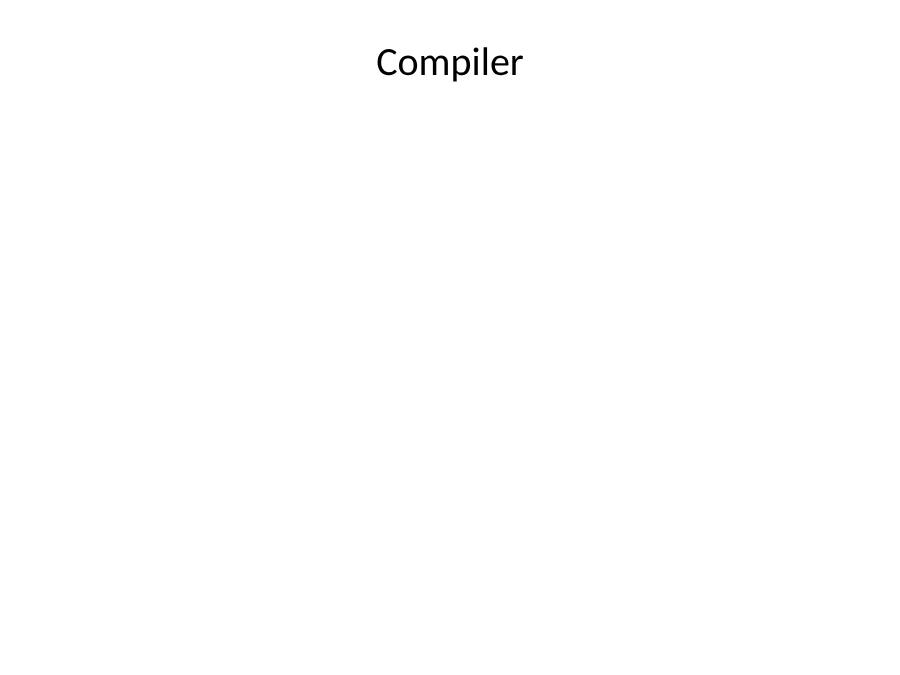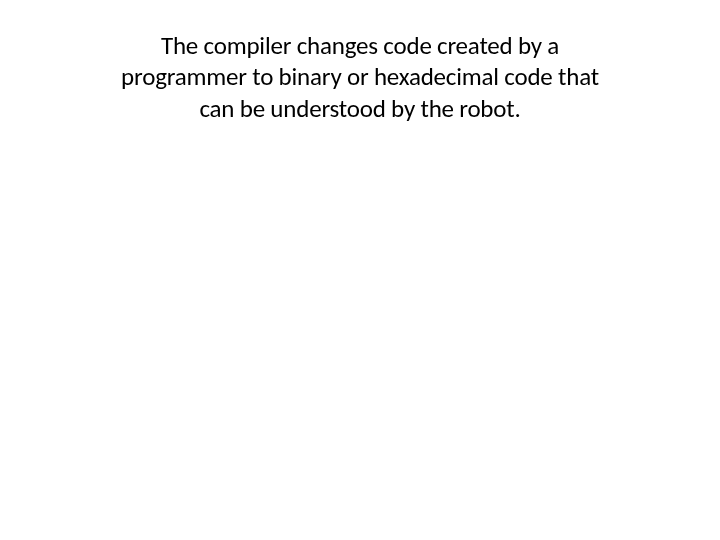--- a/index.html
+++ b/index.html
@@ -34,14 +34,14 @@
       line-height: 1.25;
       max-width: 480px;
       margin: 0 auto;
       letter-spacing: -0.2px;
     }
   </style>
 </head>
 <body>
 
 <div class="slide">
-  <p class="body-text">The compiler changes code created by a programmer to binary or hexadecimal code that can be understood by the robot.</p>
+  <h1 class="title">Compiler</h1>
 </div>
 
 </body></html>

